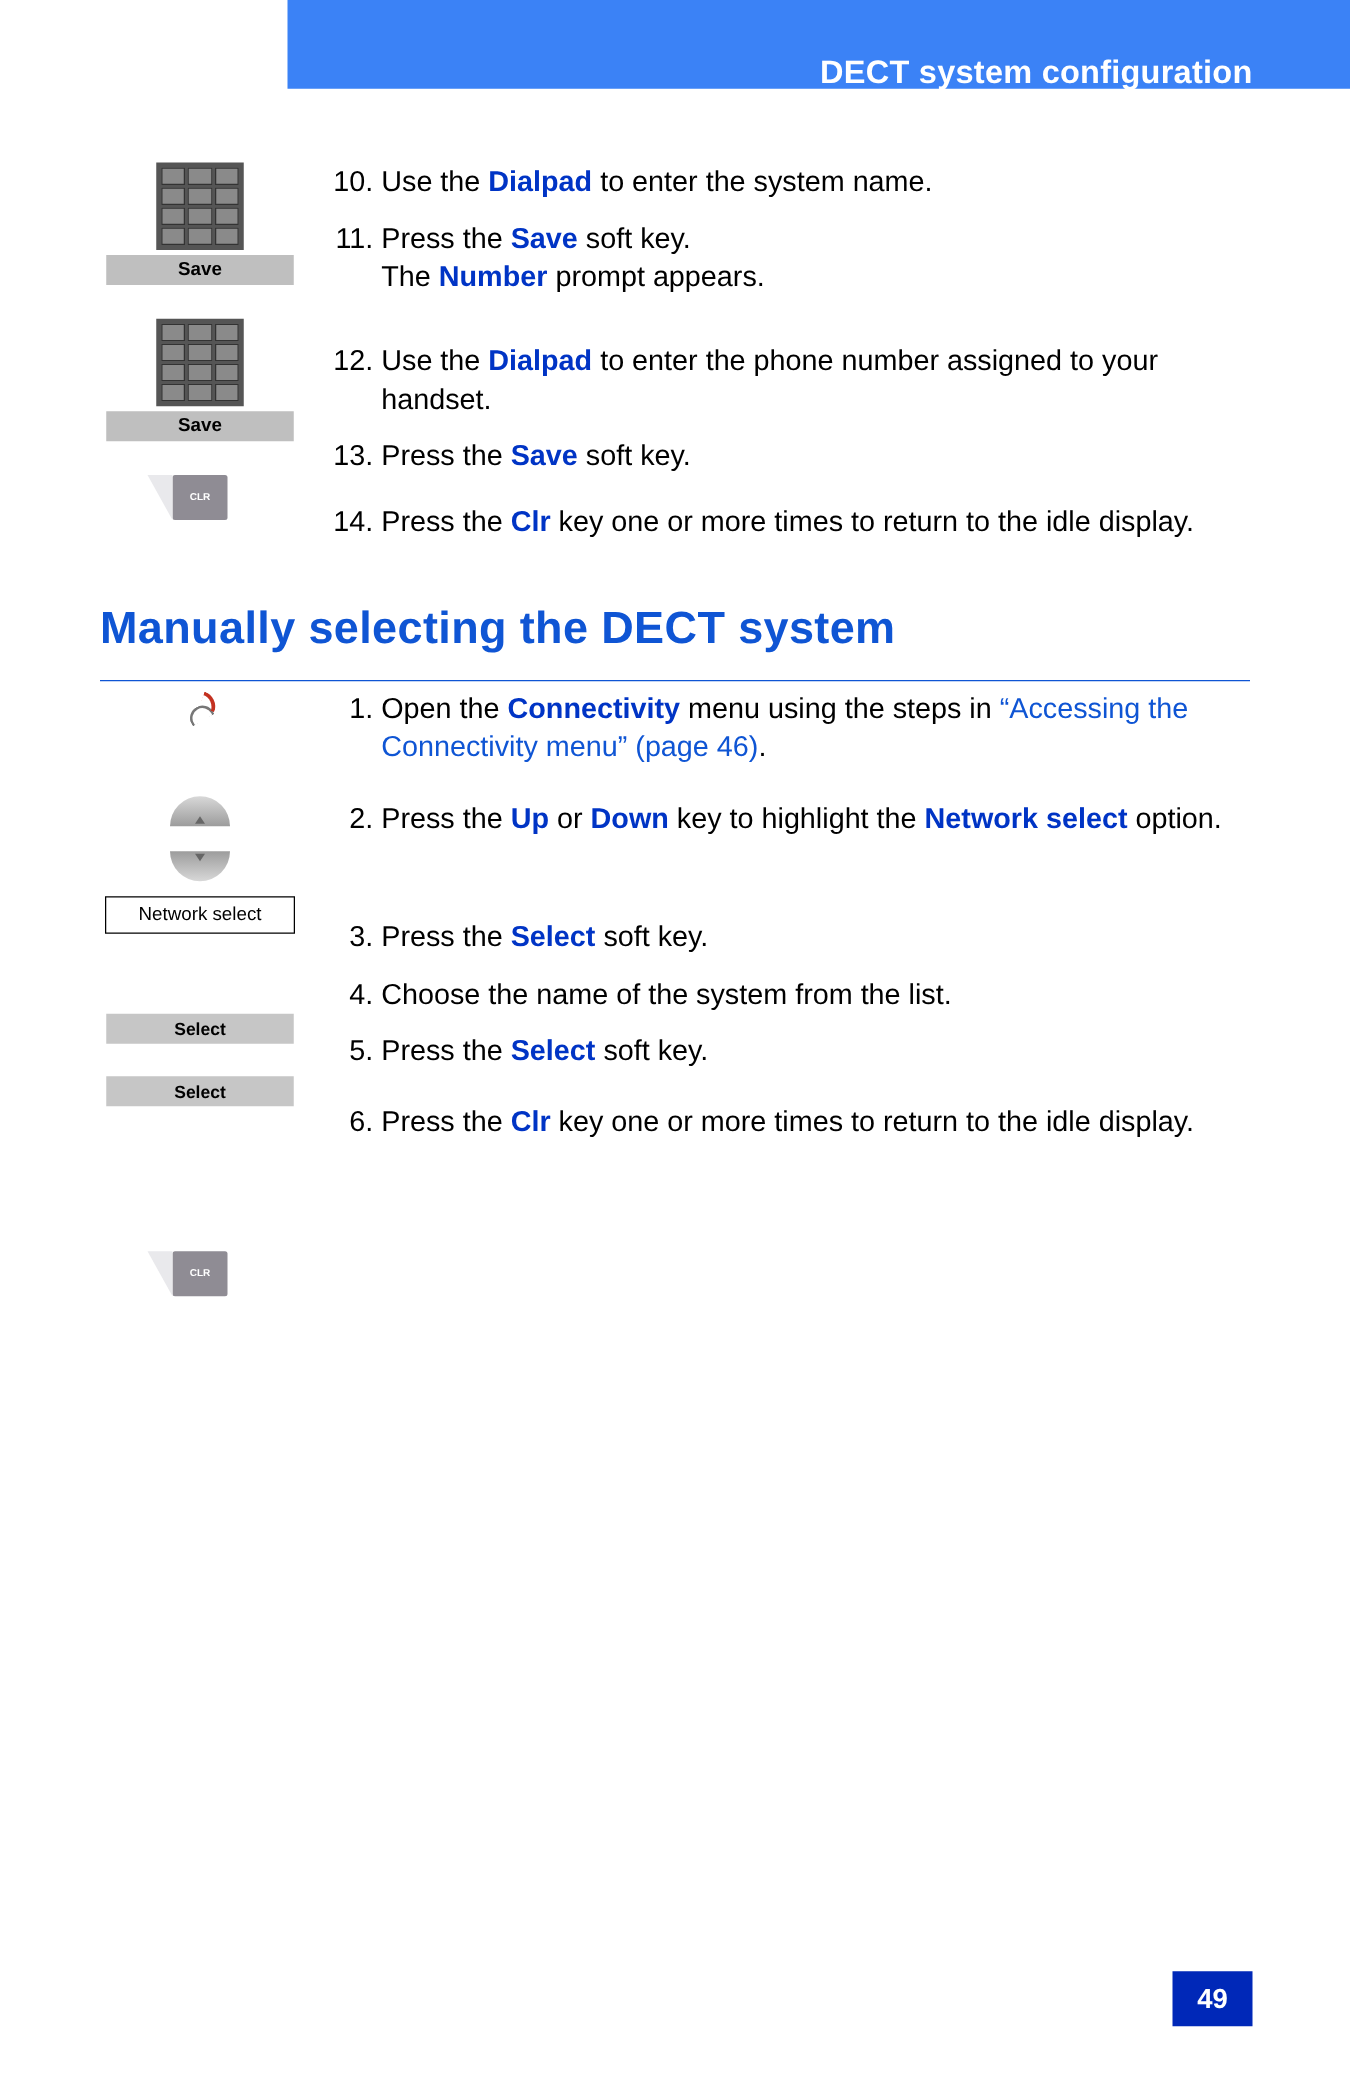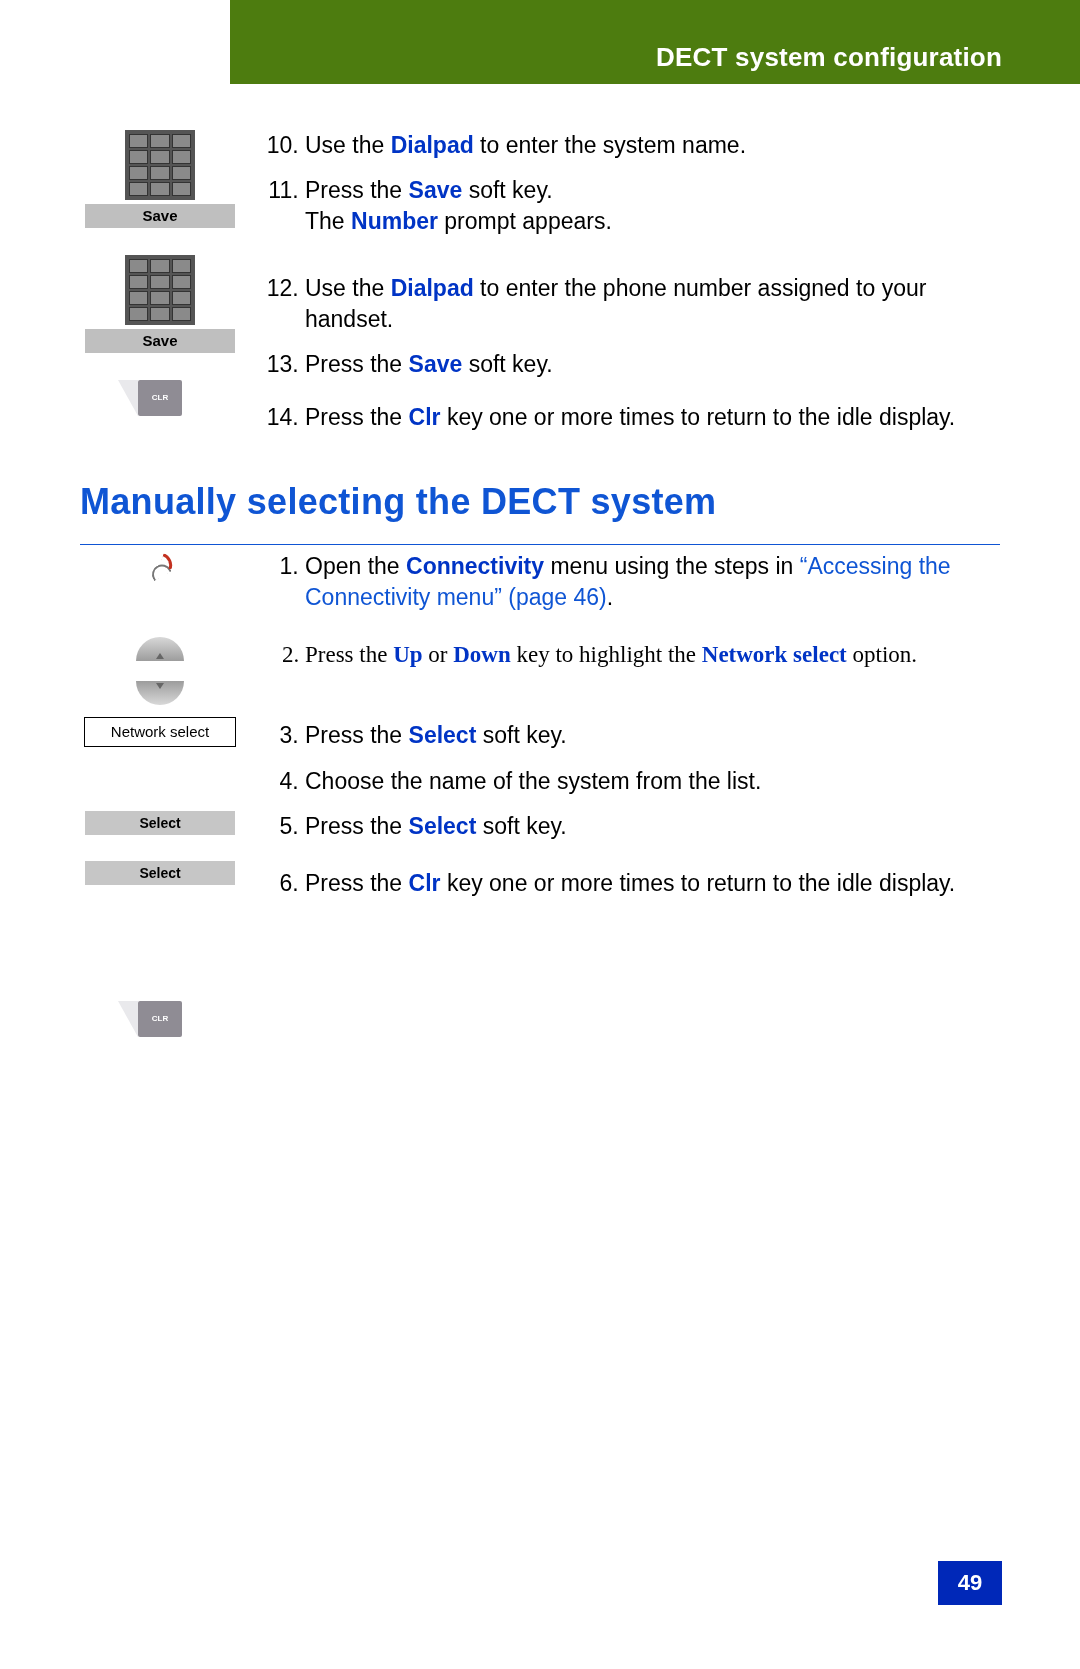--- a/index.html
+++ b/index.html
@@ -15,22 +15,22 @@
     width: 1080px;
     height: 1669px;
     box-sizing: border-box;
     background: #fff;
   }
   .header-band {
     position: absolute;
     top: 0;
     left: 230px;
     right: 0;
-    height: 84px;
-    background: #4d7c0f;
+    height: 71px;
+    background: #3b82f6;
   }
   .header-title {
     position: absolute;
     right: 78px;
     top: 42px;
     color: #fff;
     font-weight: bold;
     font-size: 26px;
     font-family: "Arial Black", Arial, sans-serif;
     letter-spacing: 0.2px;
@@ -219,21 +219,21 @@
   }
   .intro {
     margin: 28px 80px 30px 80px;
     font-size: 23px;
     line-height: 1.35;
   }
 
   .page-num {
     position: absolute;
     right: 78px;
-    bottom: 64px;
+    bottom: 48px;
     width: 64px;
     height: 44px;
     background: #0028B8;
     color: #fff;
     font-weight: bold;
     font-size: 22px;
     display: flex;
     align-items: center;
     justify-content: center;
   }
@@ -352,21 +352,21 @@
             <span>CLR</span>
           </div>
         </div>
       </div>
 
       <div class="text-col">
         <ol class="steps" start="1">
           <li>
             <span>Open the </span><span class="blue-bold">Connectivity</span><span> menu using the steps in </span><span class="blue-link">“Accessing the Connectivity menu” (page 46)</span><span>.</span>
           </li>
-          <li style="margin-top:26px; margin-bottom:50px;font-family:Liberation Serif, serif;">
+          <li style="margin-top:26px; margin-bottom:64px;">
             <span>Press the </span><span class="blue-bold">Up</span><span> or </span><span class="blue-bold">Down</span><span> key to highlight the </span><span class="blue-bold">Network select</span><span> option.</span>
           </li>
           <li>
             <span>Press the </span><span class="blue-bold">Select</span><span> soft key.</span>
           </li>
           <li>
             <span>Choose the name of the system from the list.</span>
           </li>
           <li>
             <span>Press the </span><span class="blue-bold">Select</span><span> soft key.</span>

